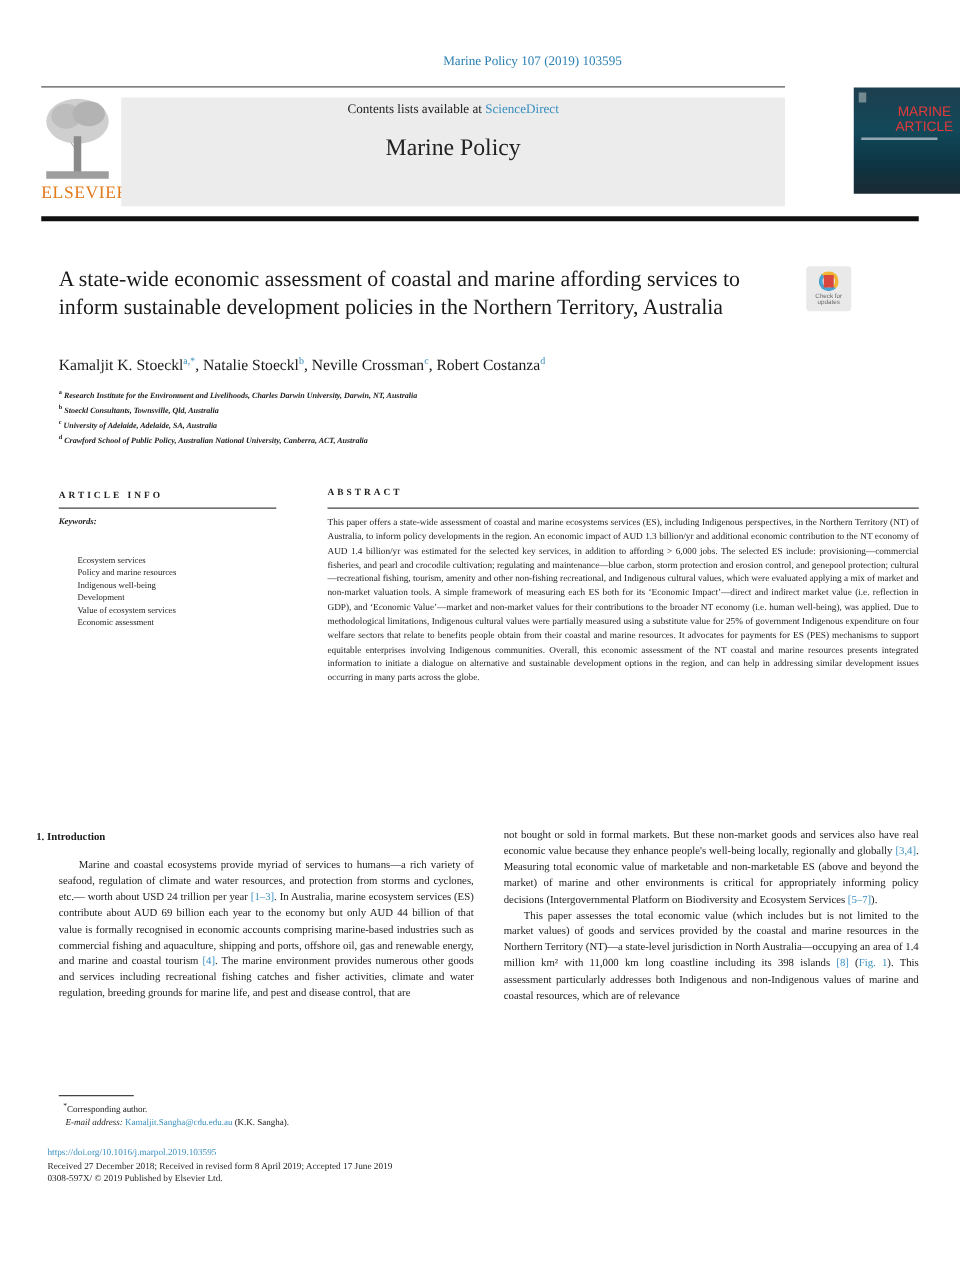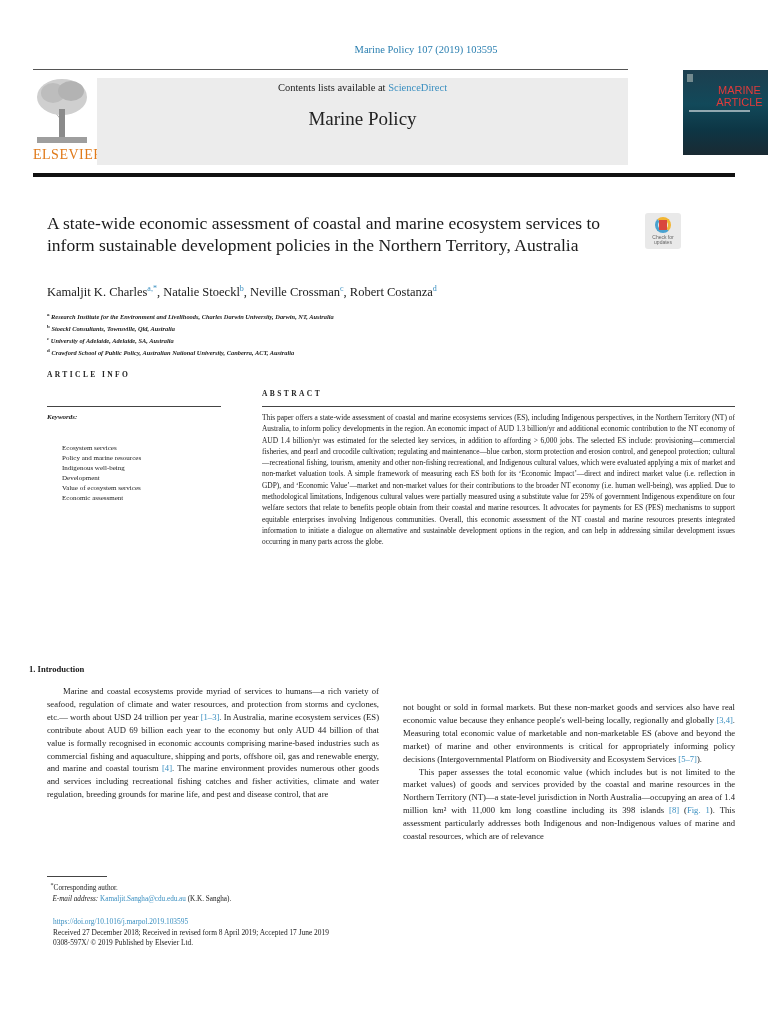--- a/index.html
+++ b/index.html
@@ -21,36 +21,36 @@
   #thick-rule{position:absolute;top:173px;left:33px;width:702px;height:4px;background:#111;}
   #title{position:absolute;top:212px;left:47px;width:580px;font-size:17.5px;line-height:22px;color:#1a1a1a;}
   #crossmark{position:absolute;top:213px;left:645px;width:36px;height:36px;background:#e9e9e9;border-radius:3px;}
   #crossmark .ring{position:absolute;top:4px;left:10px;width:16px;height:16px;border-radius:50%;border:3px solid #f2b533;border-left-color:#4aa2d0;border-bottom-color:#4aa2d0;box-sizing:border-box;}
   #crossmark .flag{position:absolute;top:7px;left:14px;width:8px;height:10px;background:#d9463d;}
   #crossmark .cm-text{position:absolute;top:22px;left:0;width:100%;text-align:center;font-size:5px;line-height:5px;color:#666;font-family:"Liberation Sans",sans-serif;}
   #authors{position:absolute;top:284px;left:47px;font-size:12.5px;color:#1a1a1a;}
   #authors sup{font-size:8px;color:#3a8fc0;}
   #affiliations{position:absolute;top:310px;left:47px;font-size:6.4px;line-height:10px;font-style:italic;font-weight:bold;color:#222;}
   #affiliations sup{font-size:5px;font-style:normal;}
-  #ai-head{position:absolute;top:370px;left:47px;font-size:7.5px;letter-spacing:2.4px;font-weight:bold;color:#222;text-align:center;}
+  #ai-head{position:absolute;top:391px;left:47px;font-size:7.5px;letter-spacing:2.4px;font-weight:bold;color:#222;text-align:center;}
   #ai-rule{position:absolute;top:406px;left:47px;width:174px;height:1px;background:#444;}
   #keywords-label{position:absolute;top:413px;left:47px;font-size:7px;font-style:italic;font-weight:bold;color:#222;}
   #keywords{position:absolute;top:423px;left:62px;font-size:7px;line-height:10px;color:#222;margin-top:20px;}
   #ab-head{position:absolute;top:389px;left:262px;font-size:7.5px;letter-spacing:2.4px;font-weight:bold;color:#222;}
   #ab-rule{position:absolute;top:406px;left:262px;width:473px;height:1px;background:#444;}
   #abstract{position:absolute;top:412px;left:262px;width:473px;font-size:7.4px;line-height:11.3px;text-align:justify;color:#1a1a1a;}
   #sec-head{position:absolute;top:664px;left:29px;font-size:8.6px;font-weight:bold;color:#1a1a1a;}
   .col{position:absolute;width:332px;font-size:8.6px;line-height:12.9px;text-align:justify;color:#1a1a1a;}
   #col1{top:685px;left:47px;}
   #col2{top:661px;left:403px;}
   .col p{margin:0;text-indent:16px;}
-  .col p.noindent{text-indent:0;margin-top:40px;}
+  .col p.noindent{text-indent:0;}
   #fn-rule{position:absolute;top:876px;left:47px;width:60px;height:1px;background:#444;}
   #footnotes{position:absolute;top:880px;left:47px;font-size:7.2px;line-height:10.5px;color:#1a1a1a;}
-  #doi-block{position:absolute;top:917px;left:53px;font-size:7.4px;line-height:10.6px;color:#1a1a1a;}
+  #doi-block{position:absolute;top:917px;left:38px;font-size:7.4px;line-height:10.6px;color:#1a1a1a;}
 </style>
 </head>
 <body>
 
 <div id="journal-ref">Marine Policy 107 (2019) 103595</div>
 <div id="top-rule"></div>
 
 <div id="logo-box">
   <svg id="tree" viewBox="0 0 54 68">
     <rect x="0" y="0" width="54" height="68" fill="#fff"></rect>
@@ -75,30 +75,30 @@
   <div class="cv-el"></div>
   <div id="cover-title">
       <div>MARINE</div>
       <div>ARTICLE</div>
     </div>
   <div id="cover-sub"></div>
 </div>
 
 <div id="thick-rule"></div>
 
-<div id="title">A state-wide economic assessment of coastal and marine ecosystem services to inform sustainable development policies in the Northern Territory, Australia</div>
+<div id="title">A state-wide economic assessment of coastal and marine affording services to inform sustainable development policies in the Northern Territory, Australia</div>
 
 <div id="crossmark">
   <div class="ring"></div>
   <div class="flag"></div>
   <div class="cm-text">Check for updates</div>
 </div>
 
 <div id="authors">
-  <span>Kamaljit K. Charles</span><sup>a,*</sup><span>, </span><span>Natalie Stoeckl</span><sup>b</sup><span>, </span><span>Neville Crossman</span><sup>c</sup><span>, </span><span>Robert Costanza</span><sup>d</sup>
+  <span>Kamaljit K. Stoeckl</span><sup>a,*</sup><span>, </span><span>Natalie Stoeckl</span><sup>b</sup><span>, </span><span>Neville Crossman</span><sup>c</sup><span>, </span><span>Robert Costanza</span><sup>d</sup>
 </div>
 
 <div id="affiliations">
   <div><sup>a</sup> <span>Research Institute for the Environment and Livelihoods, Charles Darwin University, Darwin, NT, Australia</span></div>
   <div><sup>b</sup> <span>Stoeckl Consultants, Townsville, Qld, Australia</span></div>
   <div><sup>c</sup> <span>University of Adelaide, Adelaide, SA, Australia</span></div>
   <div><sup>d</sup> <span>Crawford School of Public Policy, Australian National University, Canberra, ACT, Australia</span></div>
 </div>
 
 <div id="ai-head">ARTICLE INFO</div>

